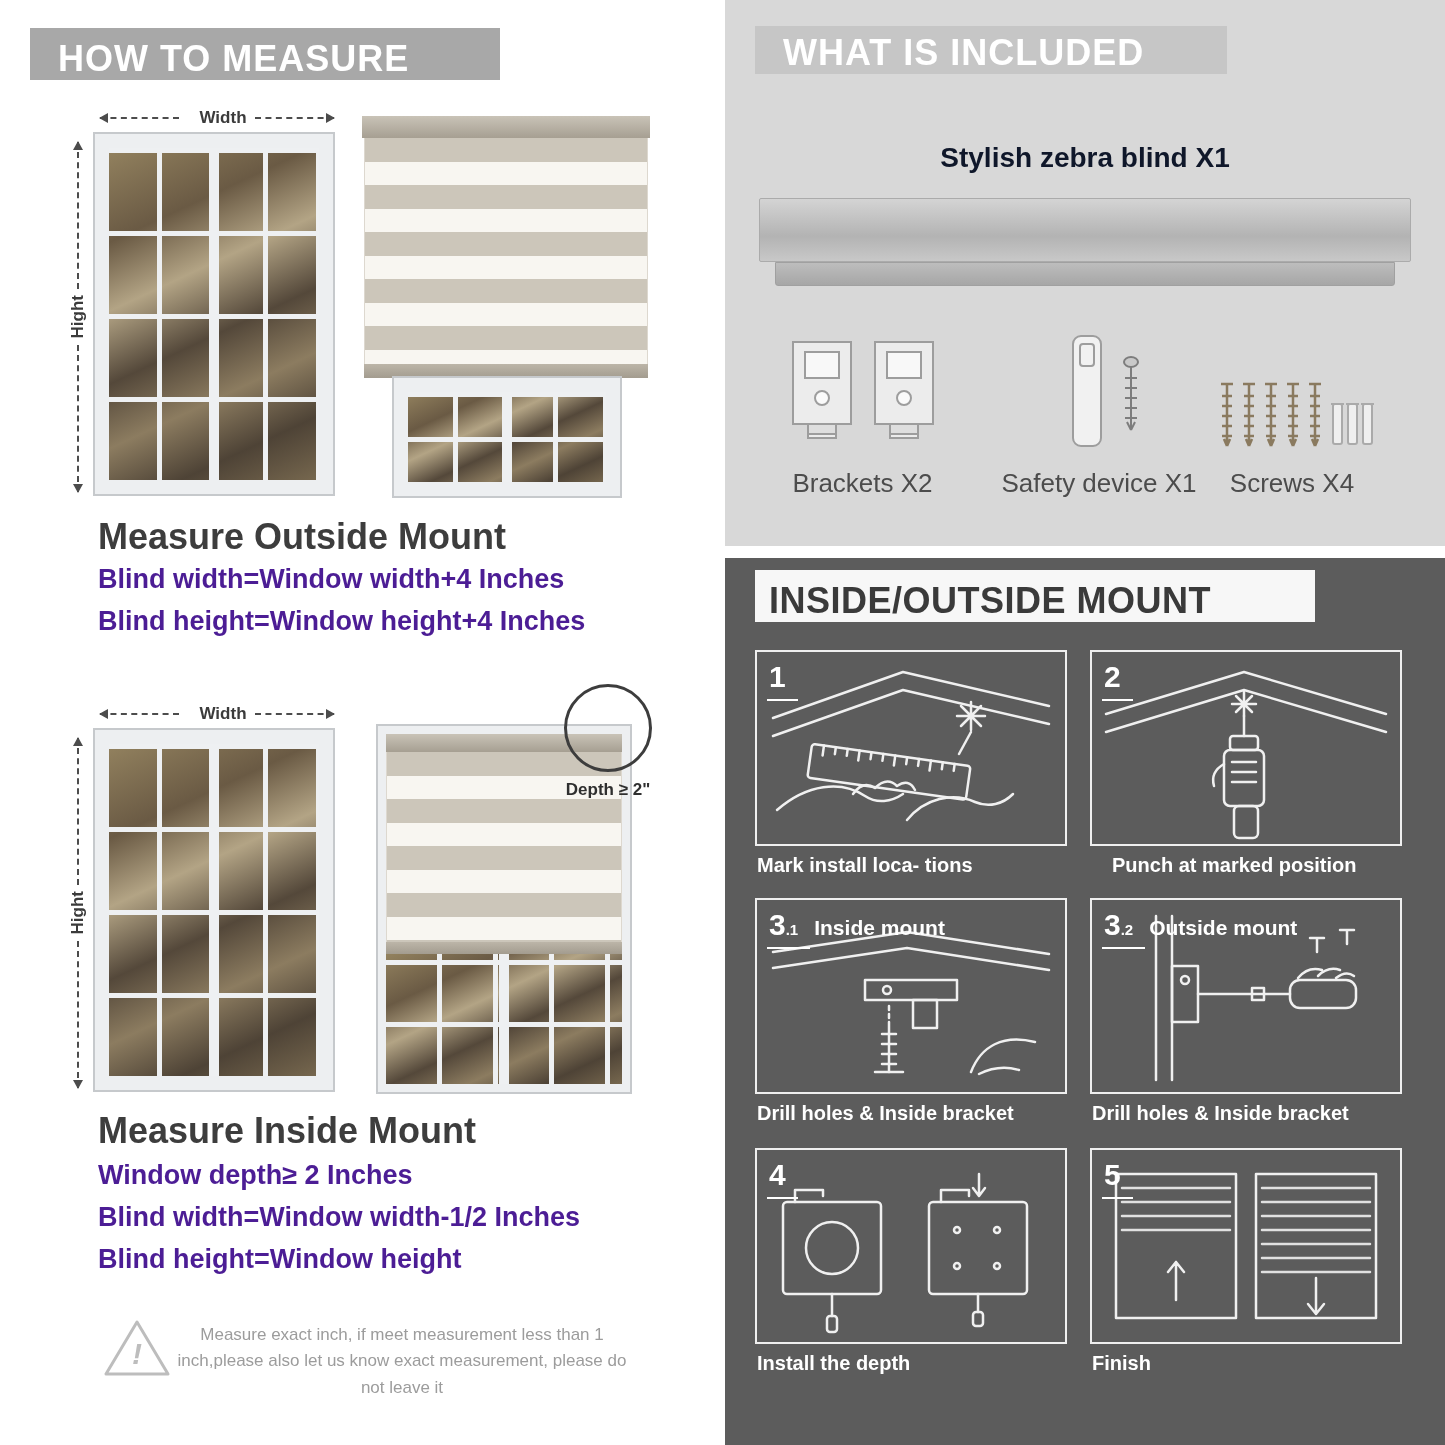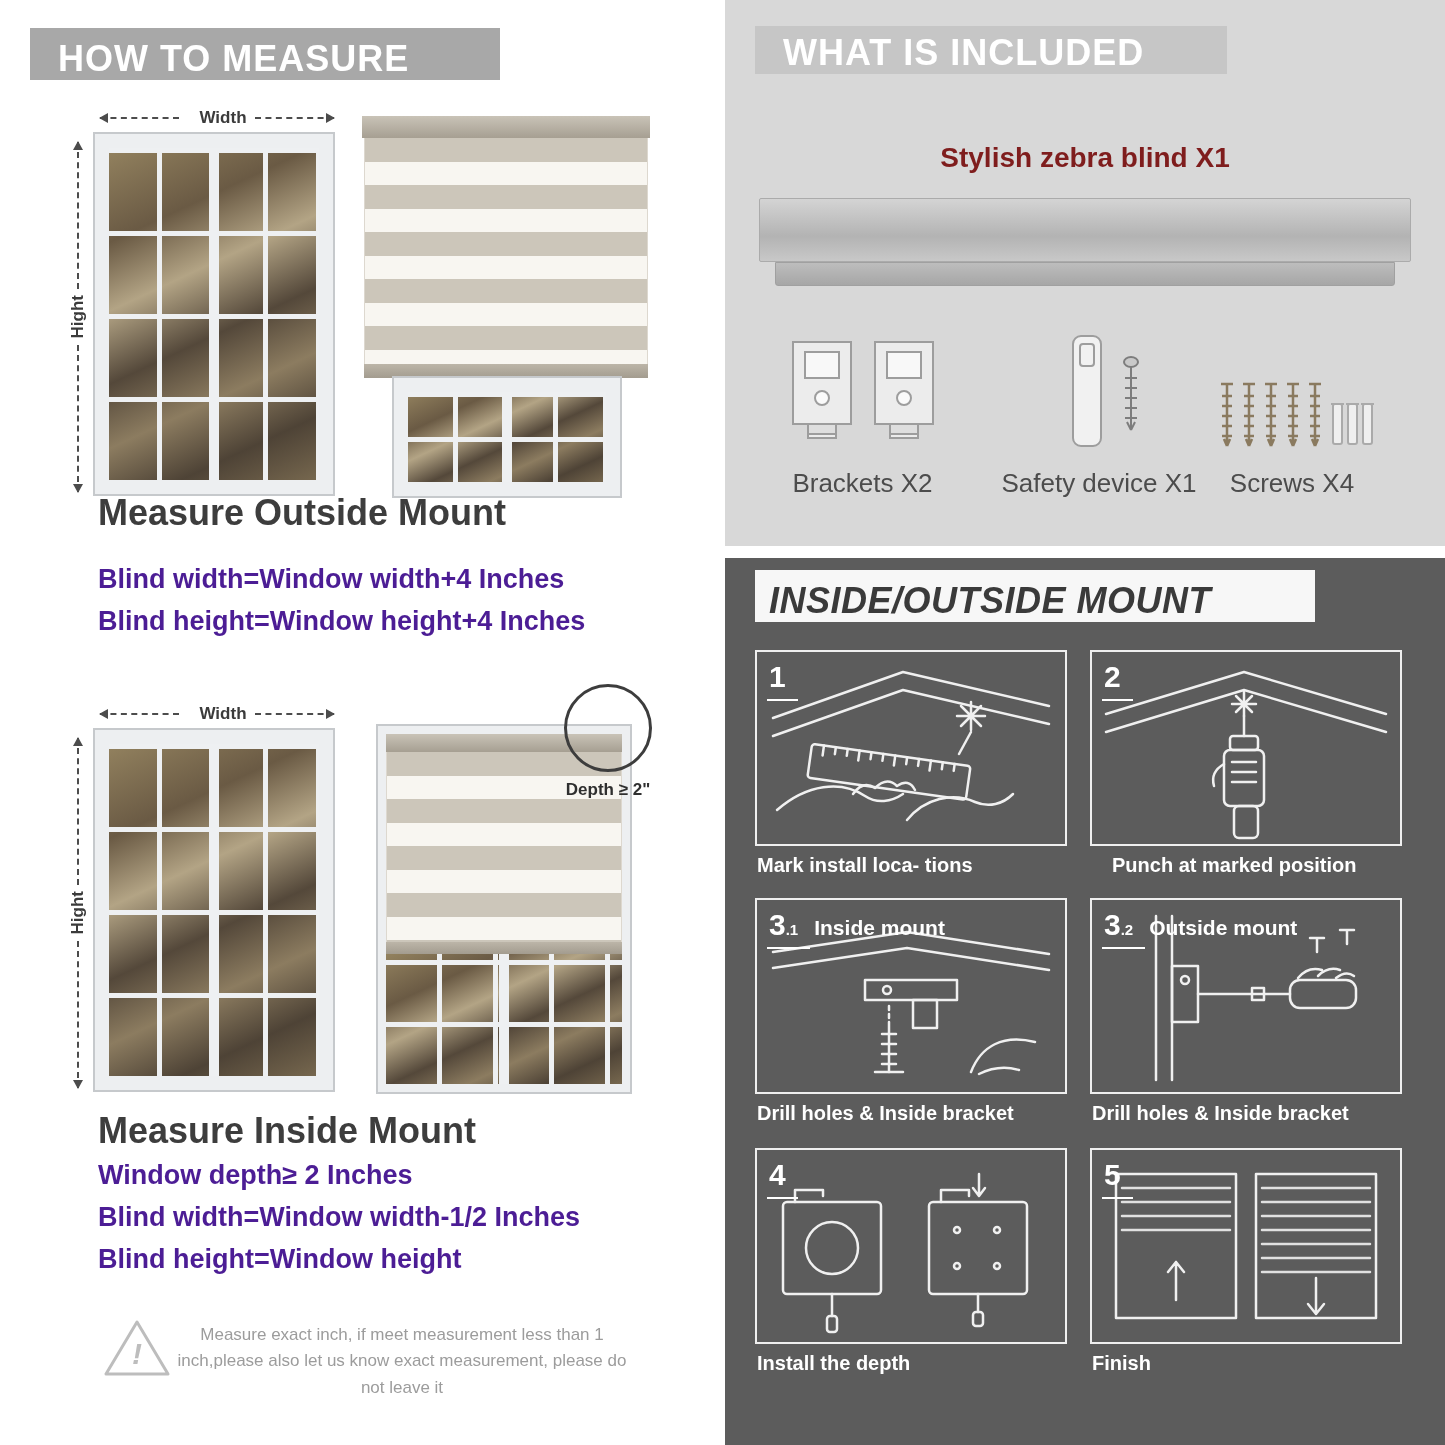--- a/index.html
+++ b/index.html
@@ -44,21 +44,21 @@
   .varrow .vline.t::before{content:"";position:absolute;top:-1px;left:-6px;border-left:5px solid transparent;
       border-right:5px solid transparent;border-bottom:9px solid #4c4c4c;}
   .varrow .vline.b::after{content:"";position:absolute;bottom:-1px;left:-6px;border-left:5px solid transparent;
       border-right:5px solid transparent;border-top:9px solid #4c4c4c;}
   .varrow .lbl{writing-mode:vertical-rl;transform:rotate(180deg);padding:6px 0;}
 
   
   .incbg{background:#d8d8d8;}
   .mountbg{background:#5c5c5c;}
   .inclabel{font-size:26px;font-weight:400;color:#4c4c4c;text-align:center;}
-  .product{font-size:28px;font-weight:700;color:#7f1d1d;text-align:center;}
+  .product{font-size:28px;font-weight:700;color:#0f172a;text-align:center;}
   .headrail{background:linear-gradient(180deg,#d4d4d4,#b3b3b3 60%,#c8c8c8);border:1px solid #ababab;border-radius:2px;box-sizing:border-box;}
   .headrail2{background:linear-gradient(180deg,#bdbdbd,#a6a6a6);border:1px solid #a0a0a0;border-radius:0 0 3px 3px;box-sizing:border-box;}
 
   .panel{border:2px solid #efefef;box-sizing:border-box;}
   .phead{position:absolute;top:8px;left:10px;display:flex;align-items:baseline;color:#ffffff;z-index:2;}
   .numwrap{border-bottom:2px solid #ffffff;padding:0 12px 5px 2px;}
   .num{font-size:30px;font-weight:800;}
   .numsub{font-size:15px;font-weight:700;}
   .ptitle{font-size:21px;font-weight:700;margin-left:4px;}
   .caption{font-size:20px;font-weight:700;color:#ffffff;}
@@ -96,21 +96,21 @@
 
     <div class="abs" style="left:362px;top:116px;width:288px;height:380px;">
       <div class="rail abs" style="left:0;top:0;width:288px;height:22px;"></div>
       <div class="stripes abs" style="left:2px;top:22px;width:284px;height:226px;"></div>
       <div class="brail abs" style="left:2px;top:248px;width:284px;height:14px;"></div>
       <div class="win abs" style="left:32px;top:262px;width:226px;height:118px;">
         <div class="photo" style="--cw:50px;--rh:45px;"></div>
       </div>
     </div>
 
-    <div class="h1 abs" style="left:98px;top:492px;">Measure Outside Mount</div>
+    <div class="h1 abs" style="left:98px;top:516px;">Measure Outside Mount</div>
     <div class="sub abs" style="left:98px;top:564px;">Blind width=Window width+4 Inches</div>
     <div class="sub abs" style="left:98px;top:606px;">Blind height=Window height+4 Inches</div>
 
     <div class="harrow abs" style="left:100px;top:702px;width:234px;height:24px;">
       <span class="line l"></span>
       <span class="lbl">Width</span>
       <span class="line r"></span>
     </div>
     <div class="varrow abs" style="left:66px;top:738px;height:350px;">
       <span class="vline t"></span>
@@ -207,21 +207,21 @@
       </g>
     </svg>
 
     <div class="inclabel abs" style="left:55px;top:468px;width:165px;">Brackets X2</div>
     <div class="inclabel abs" style="left:258px;top:468px;width:232px;">Safety device X1</div>
     <div class="inclabel abs" style="left:486px;top:468px;width:162px;">Screws X4</div>
   </section>
 
   <section class="mountbg abs" style="left:725px;top:558px;width:720px;height:887px;">
 
-    <div class="banner mountband abs" style="left:30px;top:12px;width:560px;height:52px;font-style:italic;">
+    <div class="banner mountband abs" style="left:30px;top:12px;width:560px;height:52px;">
       <span>INSIDE/OUTSIDE MOUNT</span>
     </div>
 
     <div class="panel abs" style="left:30px;top:92px;width:312px;height:196px;">
       <div class="phead">
         <span class="numwrap"><span class="num">1</span><span class="numsub"></span></span>
         <span class="ptitle"></span>
       </div>
       <svg class="art" viewBox="0 0 308 192">
         <path d="M16 66 L146 20 L292 54"></path>

